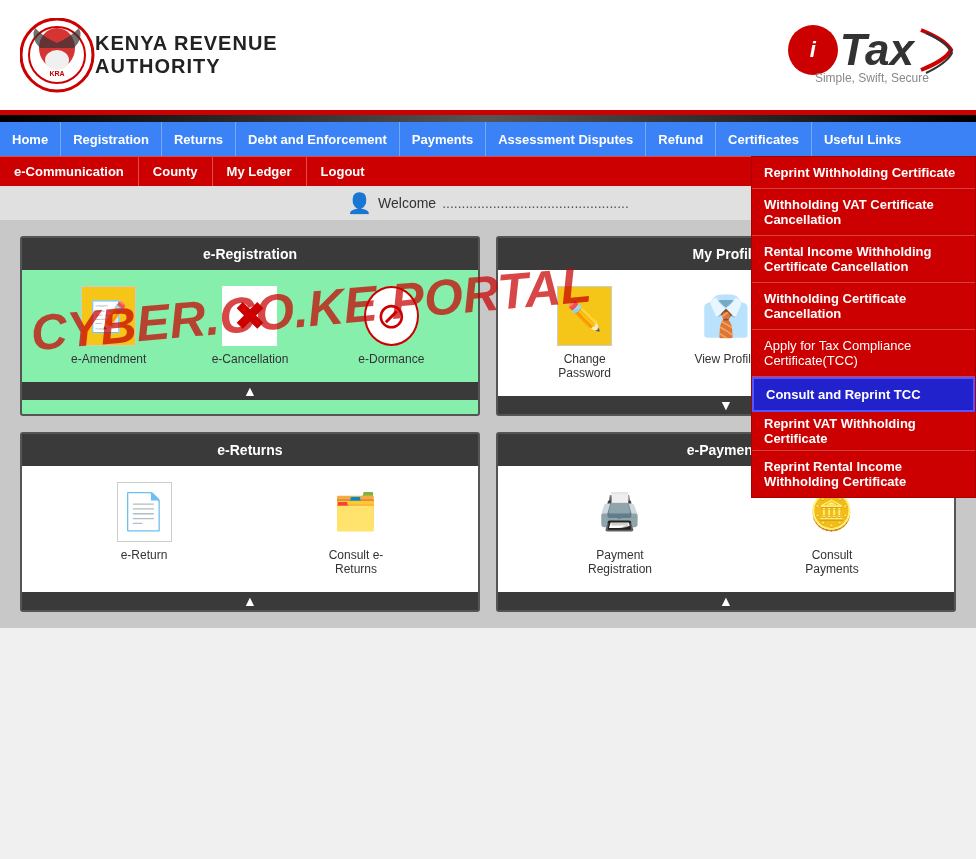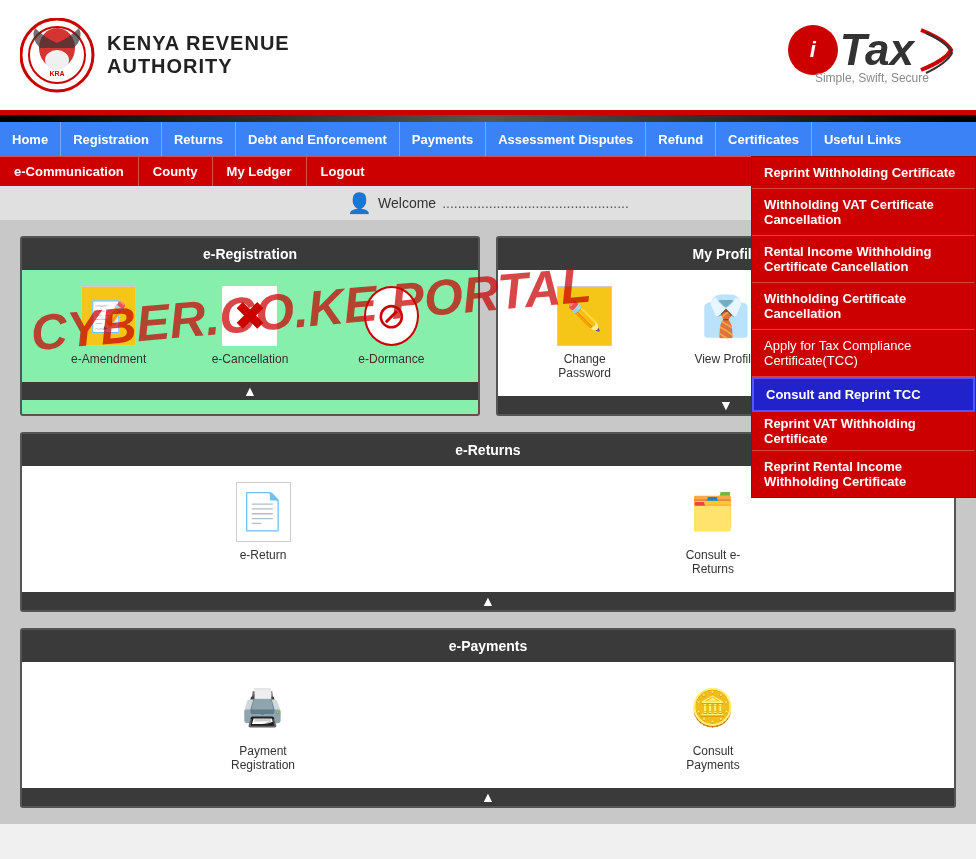--- a/index.html
+++ b/index.html
@@ -2,21 +2,21 @@
 <html><head>
   <meta charset="utf-8">
   <style>
     * { margin: 0; padding: 0; box-sizing: border-box; }
     body { width: 976px; height: 859px; font-family: Arial, sans-serif; background: #f0f0f0; overflow: hidden; }
   </style>
 </head>
 <body>
 
 <div style="background:white; display:flex; align-items:center; justify-content:space-between; padding:10px 20px; border-bottom:5px solid #cc0000; height:115px;">
-  <div style="display:flex; align-items:center; gap:12px;">
+  <div style="display:flex; align-items:center; ">
 
     <svg width="75" height="75" viewBox="0 0 75 75">
       <circle cx="37" cy="37" r="36" fill="none" stroke="#cc0000" stroke-width="3"></circle>
       <circle cx="37" cy="37" r="28" fill="none" stroke="#cc0000" stroke-width="2"></circle>
 
       <ellipse cx="37" cy="30" rx="18" ry="20" fill="#cc0000" opacity="0.8"></ellipse>
       <path d="M20 30 Q10 20 15 10 Q25 20 37 25 Q49 20 59 10 Q64 20 54 30" fill="#333" opacity="0.7"></path>
       <ellipse cx="37" cy="42" rx="12" ry="10" fill="#f0f0f0"></ellipse>
       <text x="37" y="58" text-anchor="middle" font-size="7" font-weight="bold" fill="#cc0000">KRA</text>
     </svg>
@@ -119,21 +119,21 @@
         <div style="width:55px;height:60px;background:white;display:flex;align-items:center;justify-content:center;font-size:40px;">👤</div>
         <span>My ...</span>
       </div>
     </div>
     <div style="background:#3a3a3a;height:18px;display:flex;justify-content:center;align-items:center;">
       <span style="color:white;font-size:14px;">▼</span>
     </div>
   </div>
 </div>
 
-<div style="padding:0 20px 16px; background:#c8c8c8; display:flex; gap:16px;flex-direction:column;">
+<div style="padding:0 20px 16px; background:#c8c8c8; display:flex; gap:16px;">
 
   <div style="background:white; border:2px solid #555; border-radius:3px; flex:1;">
     <div style="background:#3a3a3a; color:white; text-align:center; padding:8px; font-size:14px; font-weight:bold;">e-Returns</div>
     <div style="padding:16px; display:flex; justify-content:space-around; align-items:flex-start;">
       <div style="display:flex;flex-direction:column;align-items:center;gap:6px;font-size:12px;color:#333;width:90px;text-align:center;cursor:pointer;">
         <div style="width:55px;height:60px;background:white;display:flex;align-items:center;justify-content:center;font-size:36px;border:1px solid #ccc;">📄</div>
         <span>e-Return</span>
       </div>
       <div style="display:flex;flex-direction:column;align-items:center;gap:6px;font-size:12px;color:#333;width:90px;text-align:center;cursor:pointer;">
         <div style="width:55px;height:60px;background:white;display:flex;align-items:center;justify-content:center;font-size:36px;">🗂️</div>

